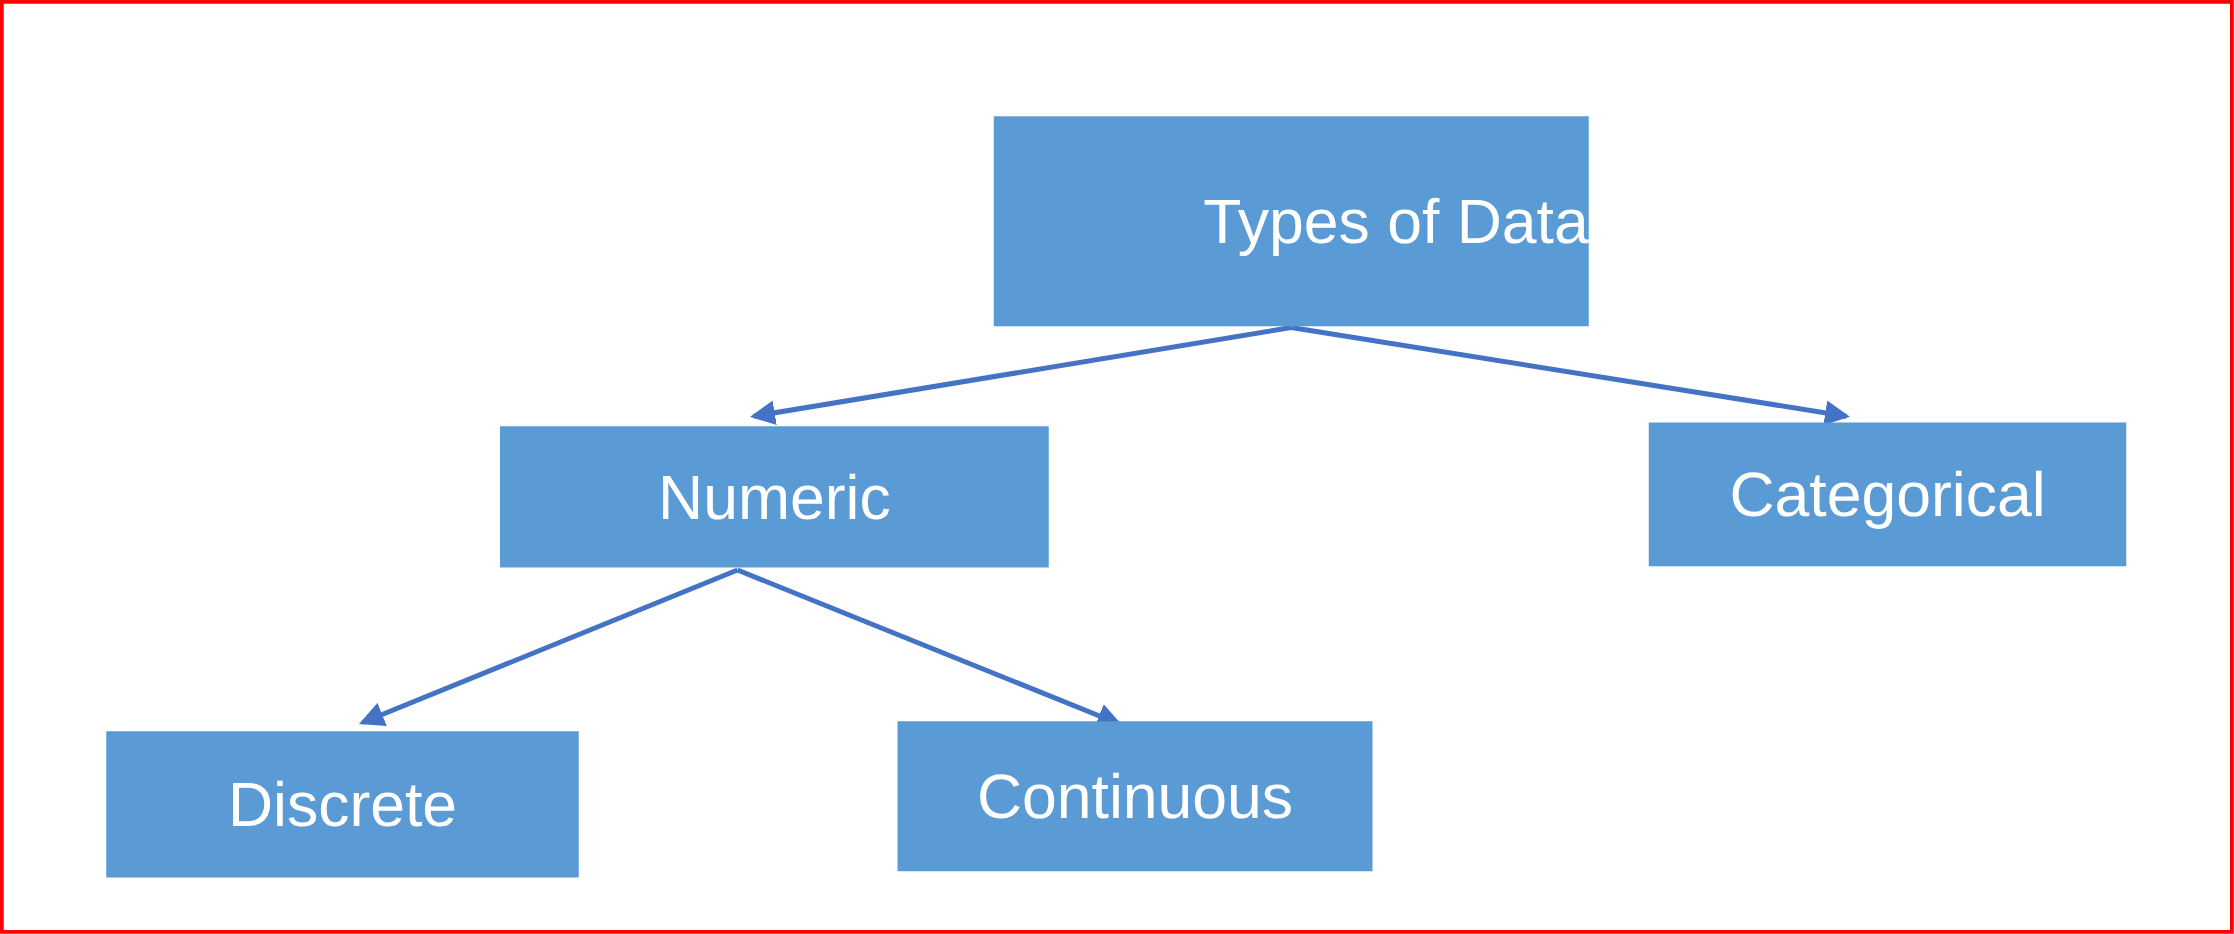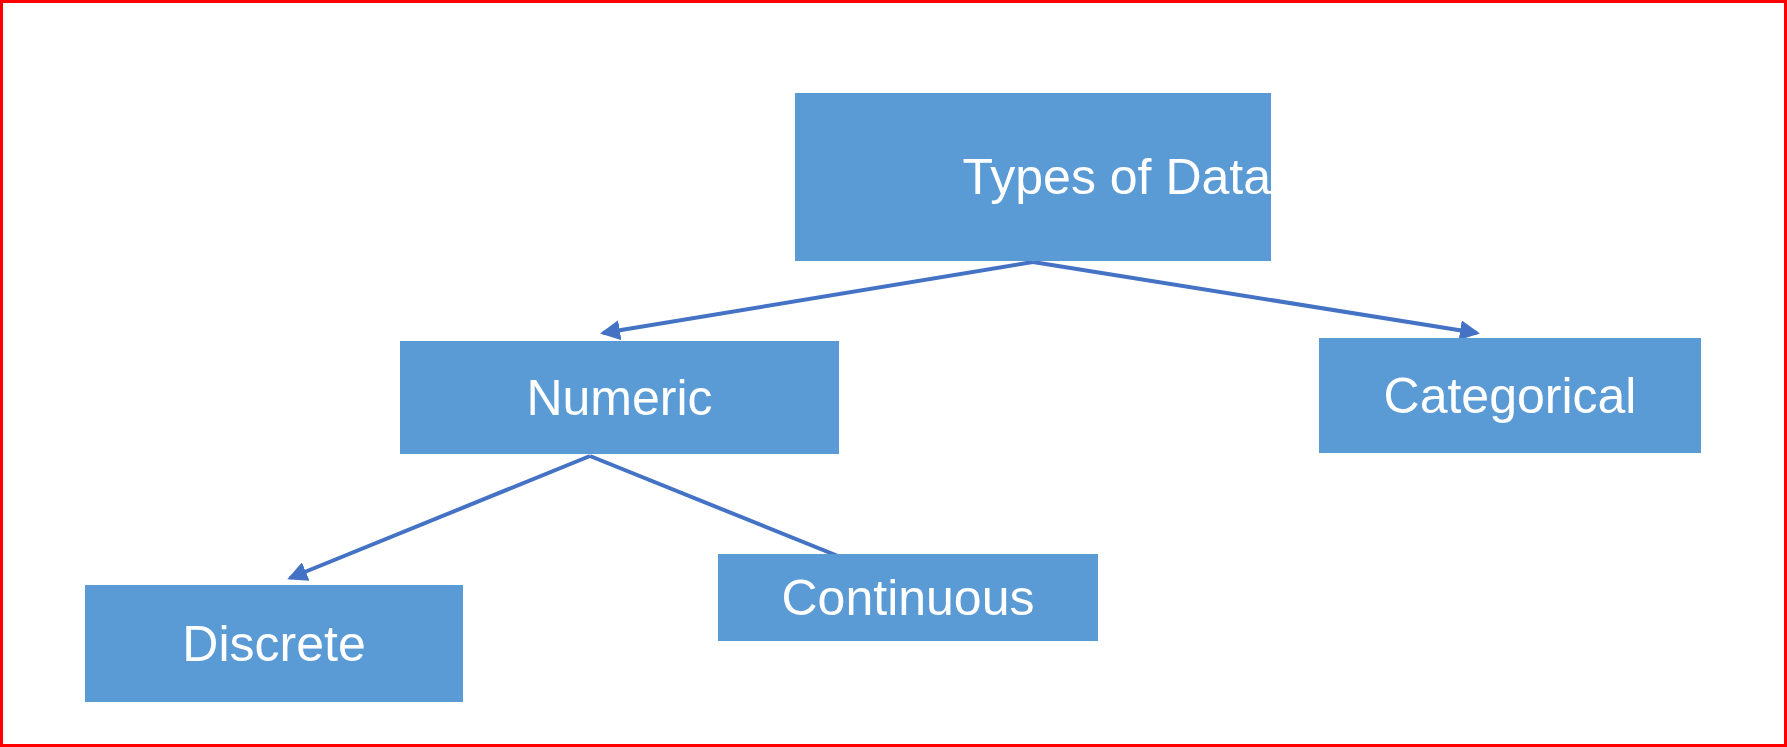--- a/index.html
+++ b/index.html
@@ -42,21 +42,21 @@
     align-items: center;
     justify-content: center;
     font-size: 50px;
     line-height: 1;
     white-space: nowrap;
   }
   .node-root        { left: 792px;  top: 90px;  width: 476px; height: 168px; justify-content: flex-end; }
   .node-numeric     { left: 397px;  top: 338px; width: 439px; height: 113px; }
   .node-categorical { left: 1302px; top: 335px; width: 382px; height: 115px; margin-left: 14px; }
   .node-discrete    { left: 82px;   top: 582px; width: 378px; height: 117px; }
-  .node-continuous  { left: 715px;  top: 551px; width: 380px; height: 87px; }
+  .node-continuous  { left: 715px;  top: 574px; width: 380px; height: 120px; }
 </style>
 </head>
 <body>
 
 <div class="frame">
 
   <svg class="edges" viewBox="0 0 1787 747" xmlns="http://www.w3.org/2000/svg">
     <defs>
       <marker id="arrowhead" markerWidth="5" markerHeight="5" refX="8.5" refY="5" viewBox="0 0 10 10" orient="auto" markerUnits="strokeWidth">
         <path id="arrowhead-path" d="M0,0 L10,5 L0,10 Z"></path>

